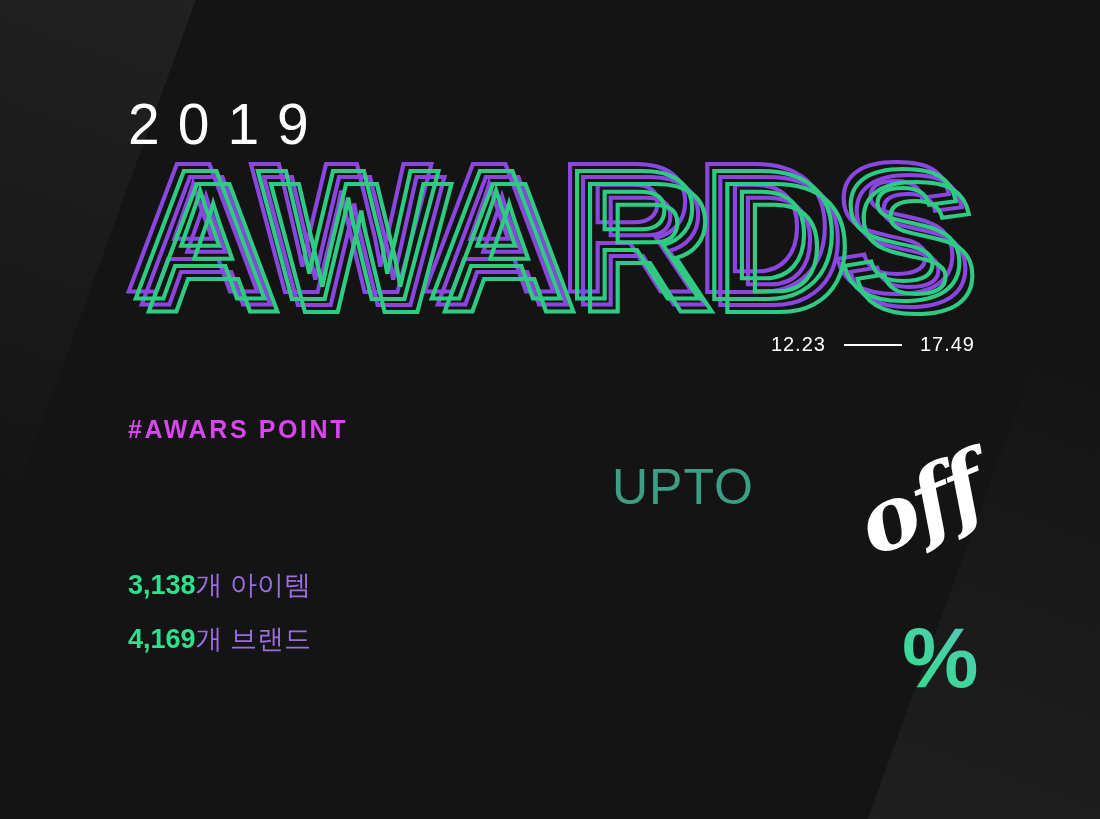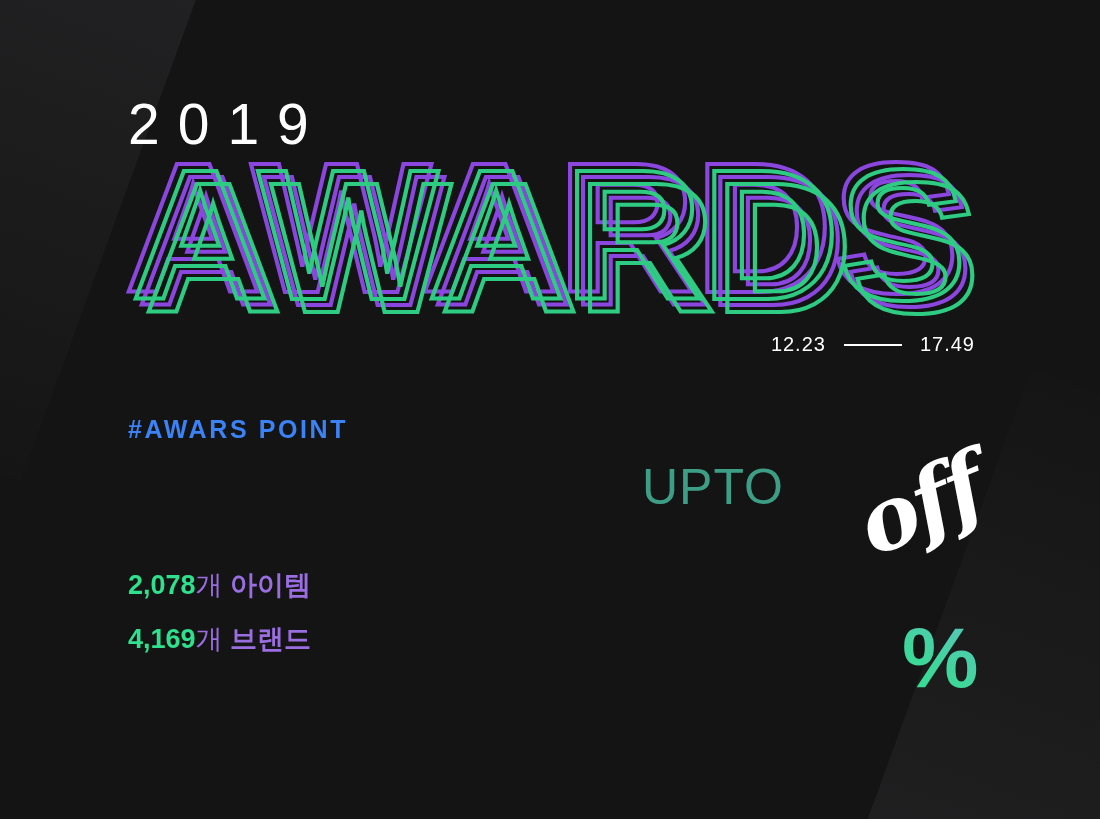--- a/index.html
+++ b/index.html
@@ -117,21 +117,21 @@
     width: 58px;
     height: 2px;
     background: #ffffff;
   }
 
   
   #point-heading {
     position: absolute;
     left: 128px;
     top: 415px;
-    color: #3b82f6;
+    color: #d946ef;
     font-size: 25px;
     font-weight: 700;
     letter-spacing: 2.6px;
   }
 
   
   #stats {
     position: absolute;
     left: 128px;
     top: 568px;
@@ -148,41 +148,40 @@
     color: #2fe08d;
     font-weight: 700;
     letter-spacing: 0px;
   }
   .stat-unit {
     color: #9a6ee0;
     font-weight: 400;
   }
   .stat-label {
     color: #9a6ee0;
-    font-weight: 700;
+    font-weight: 400;
   }
 
   
   #promo {
     position: absolute;
     left: 604px;
     top: 462px;
     width: 400px;
     height: 260px;
   }
   #upto {
     position: absolute;
     left: 8px;
     top: 0px;
     font-size: 50px;
     font-weight: 300;
     color: #3d9e86;
     letter-spacing: 1px;
     line-height: 1;
-    margin-left: 30px;
   }
   #discount {
     position: absolute;
     left: 0px;
     top: 36px;
     font-size: 232px;
     font-weight: 700;
     line-height: 232px;
     letter-spacing: -6px;
     background-image: linear-gradient(38deg, #2fe08d 0%, #2fe08d 30%, #49c49f 48%, #7b7fd6 68%, #9b3fe8 92%);
@@ -237,21 +236,21 @@
   <div id="date-range">
     <span>12.23</span>
     <span id="date-sep"></span>
     <span>17.49</span>
   </div>
 
   <div id="point-heading">#AWARS POINT</div>
 
   <div id="stats">
     <div class="stat-row">
-      <span class="stat-num">2,078</span><span class="stat-unit">개</span><span class="stat-label"> 아이템</span>
+      <span class="stat-num">3,138</span><span class="stat-unit">개</span><span class="stat-label"> 아이템</span>
     </div>
     <div class="stat-row">
       <span class="stat-num">4,169</span><span class="stat-unit">개</span><span class="stat-label"> 브랜드</span>
     </div>
   </div>
 
   <div id="promo">
     <div id="upto">UPTO</div>
     <div id="off">off</div>
     <div id="percent">%</div>

